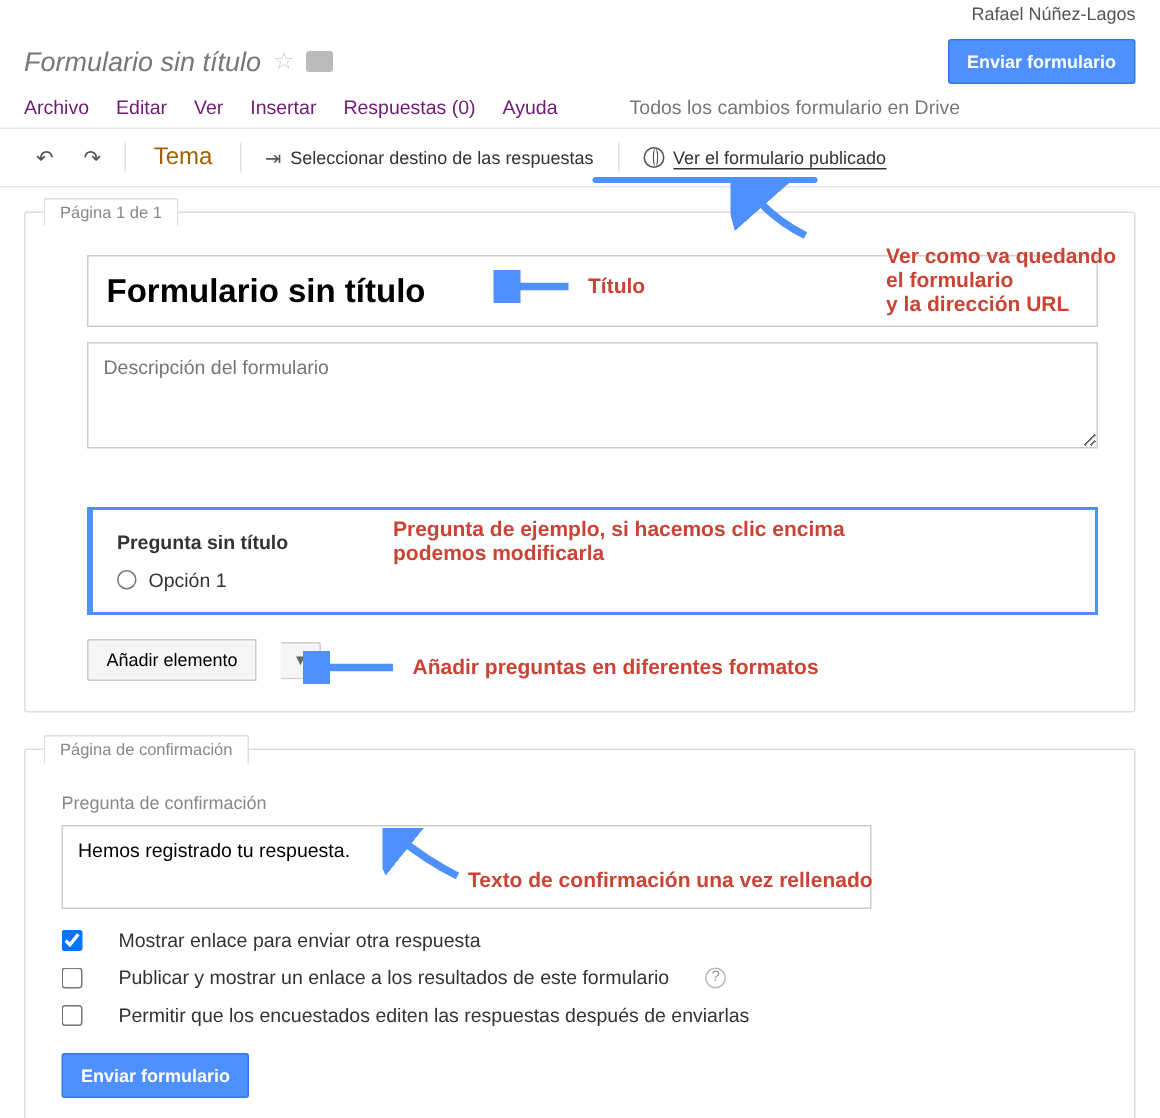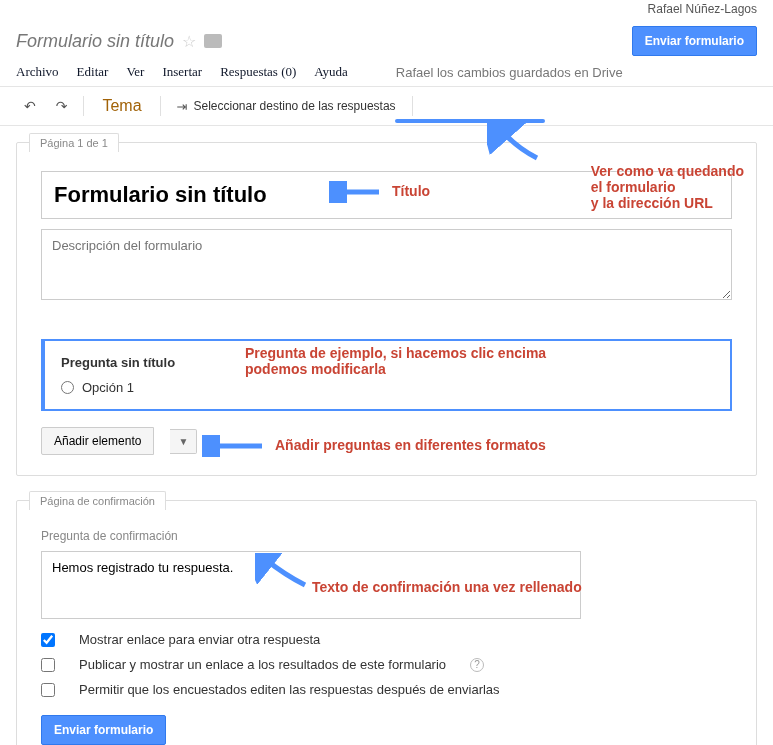--- a/index.html
+++ b/index.html
@@ -6,21 +6,21 @@
     body { font-family: Arial, sans-serif; font-size: 13px; color: #333; background: #fff; width: 773px; }
     
     .header { padding: 8px 16px 0; }
     .user-name { text-align: right; font-size: 12px; color: #555; padding: 2px 16px; }
     .title-row { display: flex; align-items: center; gap: 8px; }
     .doc-title { font-size: 18px; color: #777; font-style: italic; }
     .star-icon { color: #ccc; font-size: 16px; cursor: pointer; }
     .folder-icon { width: 18px; height: 14px; background: #bbb; border-radius: 2px; display: inline-block; }
     
     .menu-row { display: flex; align-items: center; gap: 18px; padding: 8px 16px 6px; border-bottom: 1px solid #e5e5e5; }
-    .menu-item { color: #0f172a; cursor: pointer; font-size: 13px; font-family: Liberation Serif, serif; }
+    .menu-item { color: #701a75; cursor: pointer; font-size: 13px; }
     .save-status { margin-left: 30px; color: #777; font-size: 13px; }
     .btn-primary { background: #4d90fe; color: #fff; border: 1px solid #3079ed; padding: 7px 12px; font-size: 12px; font-weight: bold; border-radius: 2px; cursor: pointer; margin-left: auto; }
     
     .toolbar { display: flex; align-items: center; gap: 4px; padding: 6px 16px; border-bottom: 1px solid #e5e5e5; position: relative; }
     .tool-btn { padding: 4px 8px; cursor: pointer; color: #555; font-size: 14px; border-radius: 2px; }
     .tool-text { padding: 4px 10px; color: #a16207; cursor: pointer; font-size: 16px; }
     .tool-sep { width: 1px; height: 20px; background: #e0e0e0; margin: 0 4px; }
     .tool-link { display: flex; align-items: center; gap: 6px; padding: 4px 8px; color: #333; cursor: pointer; font-size: 12px; }
     .tool-link-text { border-bottom: 1px solid #333; }
     .globe-icon { width: 14px; height: 14px; border: 1.5px solid #555; border-radius: 50%; position: relative; display: inline-block; }
@@ -39,21 +39,21 @@
     .question-box { border: 2px solid #4d90fe; border-left: 4px solid #4d90fe; padding: 14px 16px; margin-top: 36px; position: relative; }
     .question-title { font-weight: bold; font-size: 13px; margin-bottom: 10px; }
     .option-row { display: flex; align-items: center; gap: 8px; }
     .radio { width: 13px; height: 13px; }
     
     .add-row { display: flex; align-items: center; gap: 16px; margin-top: 16px; }
     .btn-add { background: #f5f5f5; border: 1px solid #ccc; padding: 6px 12px; font-size: 12px; cursor: pointer; border-radius: 2px 0 0 2px; }
     .btn-add-dd { background: #f5f5f5; border: 1px solid #ccc; border-left: none; padding: 6px 8px; font-size: 10px; cursor: pointer; border-radius: 0 2px 2px 0; color: #666; }
     
     .confirm-label { color: #888; font-size: 12px; margin-bottom: 8px; }
-    .confirm-input { width: 540px; border: 1px solid #ccc; padding: 8px 10px; font-size: 13px; font-family: Arial; height: 68px; resize: none; }
+    .confirm-input { width: 540px; border: 1px solid #ccc; padding: 8px 10px; font-size: 13px; font-family: Arial; height: 56px; resize: none; }
     .check-row { display: flex; align-items: center; gap: 24px; margin-top: 10px; font-size: 13px; }
     .checkbox { width: 14px; height: 14px; }
     .help-icon { width: 14px; height: 14px; border: 1px solid #bbb; border-radius: 50%; font-size: 10px; color: #999; display: inline-flex; align-items: center; justify-content: center; }
     
     .annotation { position: absolute; color: #c94434; font-weight: bold; font-size: 14px; pointer-events: none; text-shadow: 0 0 2px #fff; }
     .arrow { position: absolute; pointer-events: none; }
     .arrow svg { display: block; }
   </style>
 </head>
 <body>
@@ -69,39 +69,43 @@
   </div>
 </div>
 
 <div class="menu-row">
   <span class="menu-item">Archivo</span>
   <span class="menu-item">Editar</span>
   <span class="menu-item">Ver</span>
   <span class="menu-item">Insertar</span>
   <span class="menu-item">Respuestas (0)</span>
   <span class="menu-item">Ayuda</span>
-  <span class="save-status">Rafael los cambios guardados en Drive</span>
+  <span class="save-status">Todos los cambios formulario en Drive</span>
 </div>
 
 <div class="toolbar">
   <span class="tool-btn">↶</span>
   <span class="tool-btn">↷</span>
   <div class="tool-sep"></div>
   <span class="tool-text">Tema</span>
   <div class="tool-sep"></div>
   <span class="tool-link">
     <span class="export-icon">⇥</span>
     <span>Seleccionar destino de las respuestas</span>
   </span>
   <div class="tool-sep"></div>
+  <span class="tool-link">
+    <span class="globe-icon"></span>
+    <span class="tool-link-text">Ver el formulario publicado</span>
+  </span>
   <div class="blue-underline" style="left:395px; width:150px;"></div>
 </div>
 
 <div class="content">
-  <div class="panel" style="position:relative;">
+  <div class="panel" style="position:relative;padding-left:17px;">
     <div class="panel-tab">Página 1 de 1</div>
     <div class="panel-body">
       <input class="title-input" value="Formulario sin título" style="">
       <textarea class="desc-input" placeholder="Descripción del formulario" style=""></textarea>
       
       <div class="question-box">
         <div class="question-title">Pregunta sin título</div>
         <div class="option-row">
           <input type="radio" class="radio" style="">
           <span>Opción 1</span>

